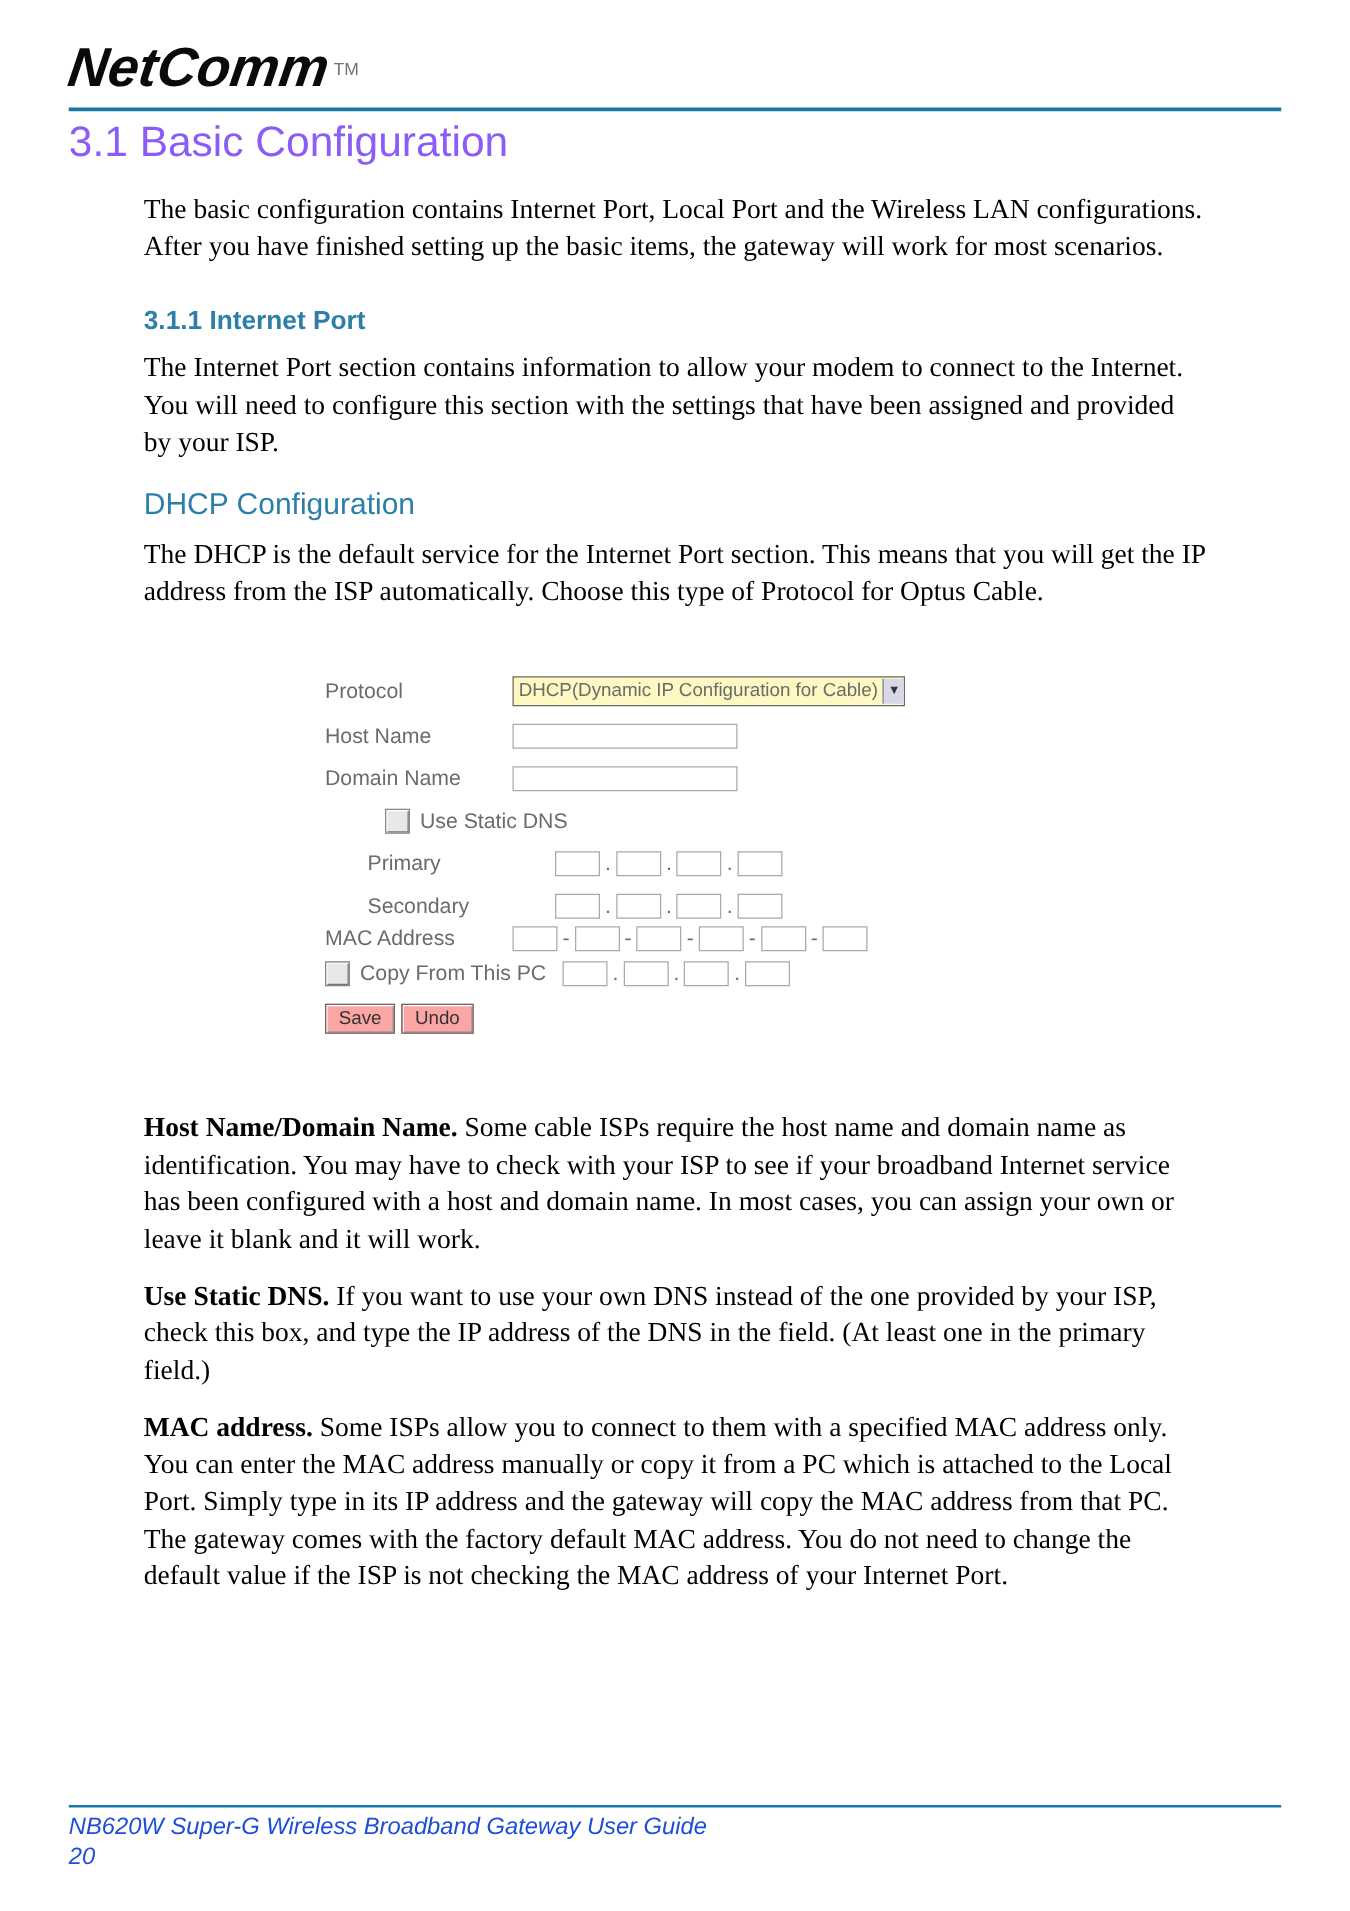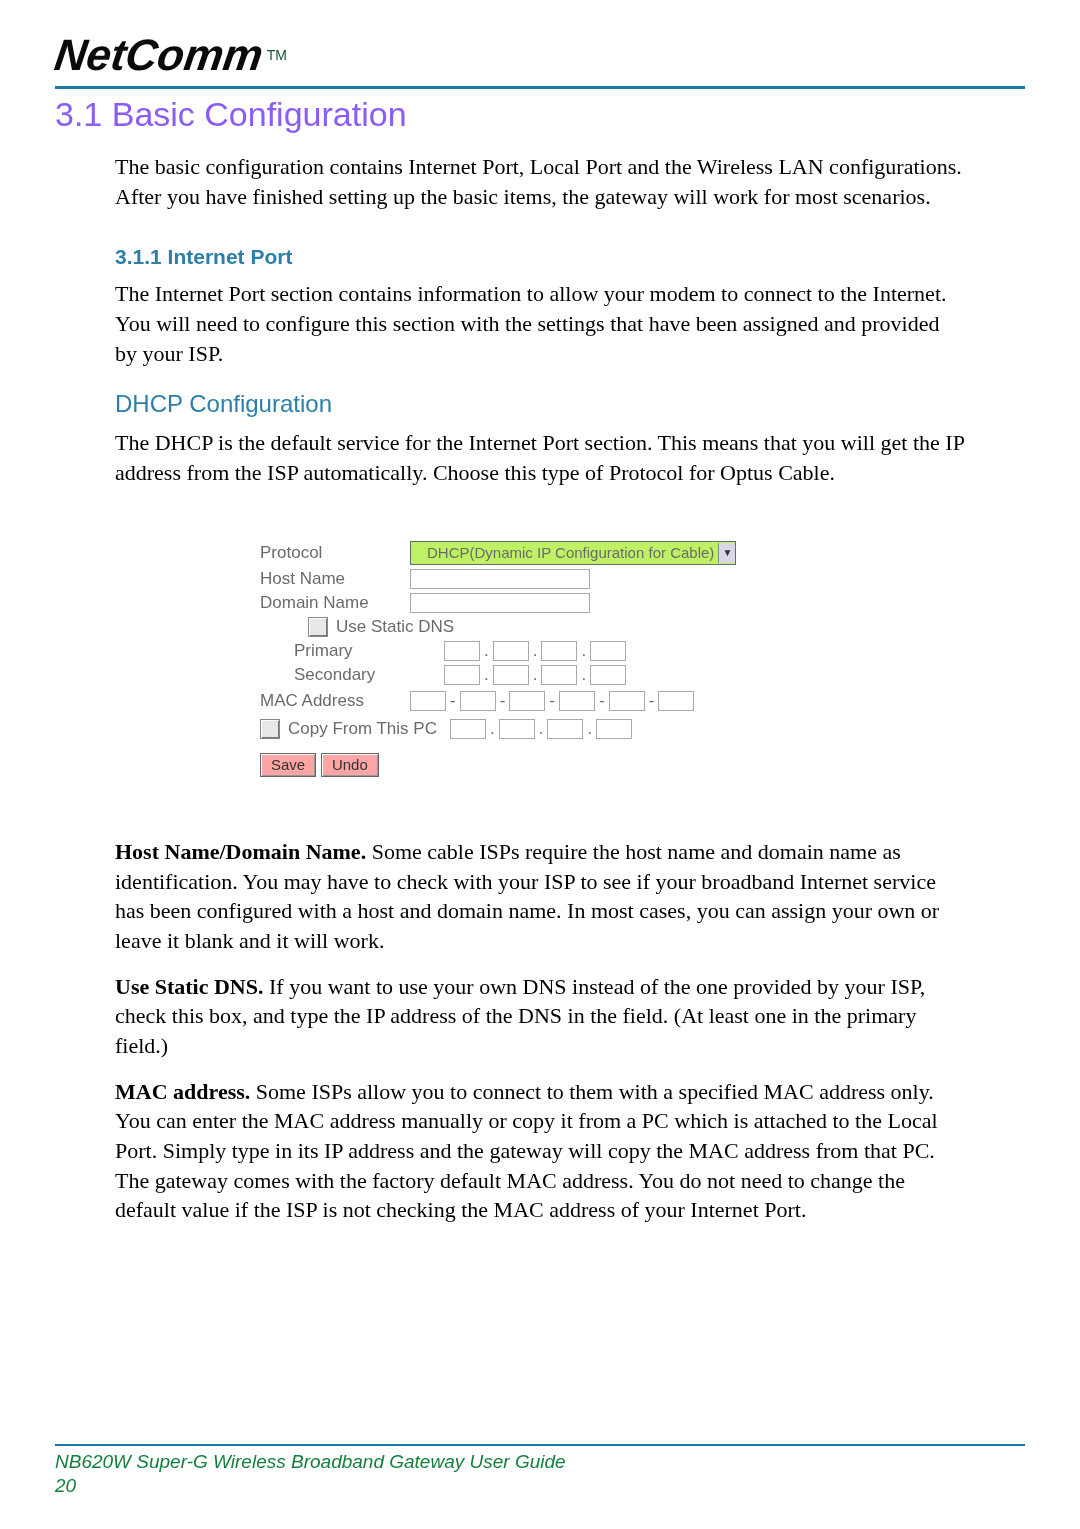--- a/index.html
+++ b/index.html
@@ -31,21 +31,21 @@
     color: #0a0a0a;
     transform: skewX(-8deg);
     display: inline-block;
   }
   .tm {
     font-family: Arial, sans-serif;
     font-style: normal;
     font-size: 14px;
     vertical-align: super;
     margin-left: 4px;
-    color: #14532d;
+    color: #737373;
   }
   .hr-thick {
     border: none;
     border-top: 3px solid #1b77a5;
     margin: 0 0 6px 0;
   }
   .h1 {
     font-family: "Trebuchet MS", Verdana, sans-serif;
     color: #8b5cf6;
     font-size: 34px;
@@ -81,44 +81,44 @@
     padding: 28px 30px 22px 30px;
     width: 560px;
     border: none;
     font-family: Arial, Helvetica, sans-serif;
     font-size: 17px;
     color: #6b6b6b;
   }
   .form-row {
     display: flex;
     align-items: center;
-    margin-bottom: 4px;
+    margin-bottom: 14px;
   }
   .form-label {
     width: 150px;
   }
   .form-row .indented-label {
     padding-left: 34px;
     width: 150px;
   }
   .text-input {
     height: 20px;
     border: 1px solid #a9a9a9;
     background: #fff;
     box-sizing: border-box;
   }
   .text-input.medium { width: 180px; }
   .select-lookalike {
     display: inline-flex;
     align-items: center;
     height: 22px;
     border: 1px solid #6a6a6a;
-    background: #bef264;
+    background: #fef9c3;
     font-size: 15px;
-    padding-left: 16px;
+    padding-left: 4px;
     position: relative;
   }
   .select-lookalike .caret {
     width: 16px;
     height: 20px;
     background: #d8d8e8;
     border-left: 1px solid #888;
     display: flex;
     align-items: center;
     justify-content: center;
@@ -175,21 +175,21 @@
   .hr-thin {
     border: none;
     border-top: 2px solid #1b77a5;
     margin: 0 0 4px 0;
   }
   .footer-row {
     display: flex;
     justify-content: space-between;
     font-family: "Trebuchet MS", Verdana, sans-serif;
     font-style: italic;
-    color: #15803d;
+    color: #1d4ed8;
     font-size: 19px;
     line-height: 1.3;
     flex-direction: column;
   }
   .footer-right { text-align: right; }
   .para-bold {
     font-weight: bold;
   }
 </style>
 </head>

